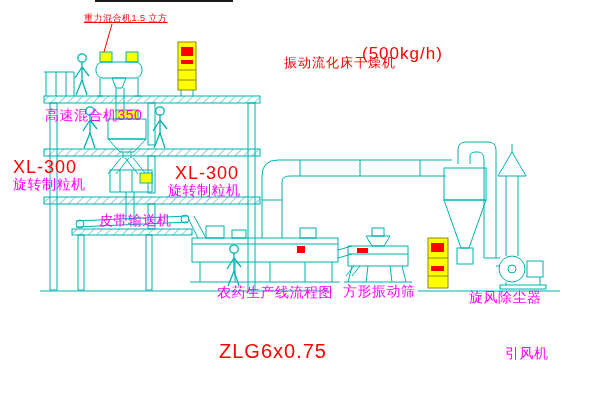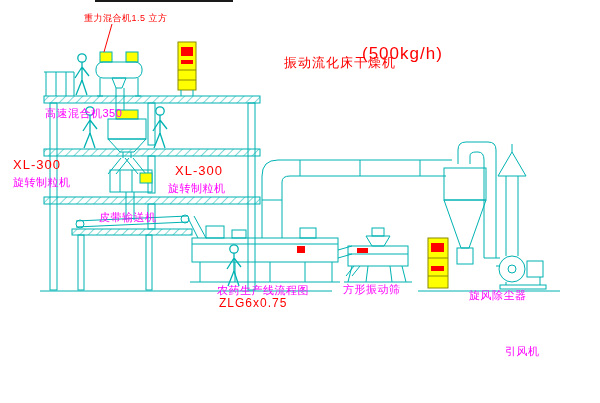--- a/index.html
+++ b/index.html
@@ -14,23 +14,23 @@
   .lbl{
     position:absolute;
     white-space:nowrap;
     line-height:1;
     letter-spacing:0.5px;
   }
   .magenta{color:#ff00ff;}
   .red{color:#ff0000;}
   .title-main{font-size:13px;letter-spacing:1px;}
   .title-cap{font-size:17px;letter-spacing:1px;font-weight:400;}
-  .model{font-size:13px;letter-spacing:1px;}
-  .model-big{font-size:12px;letter-spacing:1px;}
-  .cn{font-size:11px;}
+  .model{font-size:18px;letter-spacing:1px;}
+  .model-big{font-size:20px;letter-spacing:1px;margin-top:44px;}
+  .cn{font-size:14px;}
   .cn-sm{font-size:9px;}
 </style>
 </head>
 <body>
 
 <div id="screen">
 
   <svg width="600" height="403" viewBox="0 0 600 403">
     <defs>
       <pattern id="hatch" width="6" height="6" patternUnits="userSpaceOnUse" patternTransform="rotate(45)">
@@ -161,31 +161,31 @@
         <path d="M428,258 H448 M428,276 H448" stroke="#8a8a00"></path>
       </g>
 
       <path d="M112,24 L104,52" stroke="#ff0000"></path>
     </g>
   </svg>
 
   <div class="lbl red title-main" style="left:284px;top:56px;">振动流化床干燥机</div>
   <div class="lbl red title-cap" style="left:362px;top:45px;">(500kg/h)</div>
 
-  <div class="lbl red cn-sm" style="left:84px;top:14px;">重力混合机1.5 立方</div>
+  <div class="lbl red cn-sm" style="left:84px;top:14px;text-decoration:underline;">重力混合机1.5 立方</div>
 
   <div class="lbl magenta cn" style="left:45px;top:108px;">高速混合机350</div>
 
   <div class="lbl red model" style="left:13px;top:158px;">XL-300</div>
   <div class="lbl magenta cn" style="left:13px;top:177px;">旋转制粒机</div>
 
   <div class="lbl red model" style="left:175px;top:164px;">XL-300</div>
   <div class="lbl magenta cn" style="left:168px;top:183px;">旋转制粒机</div>
 
-  <div class="lbl magenta cn" style="left:99px;top:213px;font-family:Liberation Mono, monospace;">皮带输送机</div>
+  <div class="lbl magenta cn" style="left:99px;top:213px;">皮带输送机</div>
 
   <div class="lbl magenta cn" style="left:217px;top:285px;">农药生产线流程图</div>
   <div class="lbl red model-big" style="left:219px;top:297px;">ZLG6x0.75</div>
 
   <div class="lbl magenta cn" style="left:343px;top:285px;font-family:Liberation Mono, monospace;">方形振动筛</div>
 
   <div class="lbl magenta cn" style="left:429px;top:290px;margin-left:40px;">旋风除尘器</div>
 
   <div class="lbl magenta cn" style="left:505px;top:298px;margin-top:48px;">引风机</div>
 

